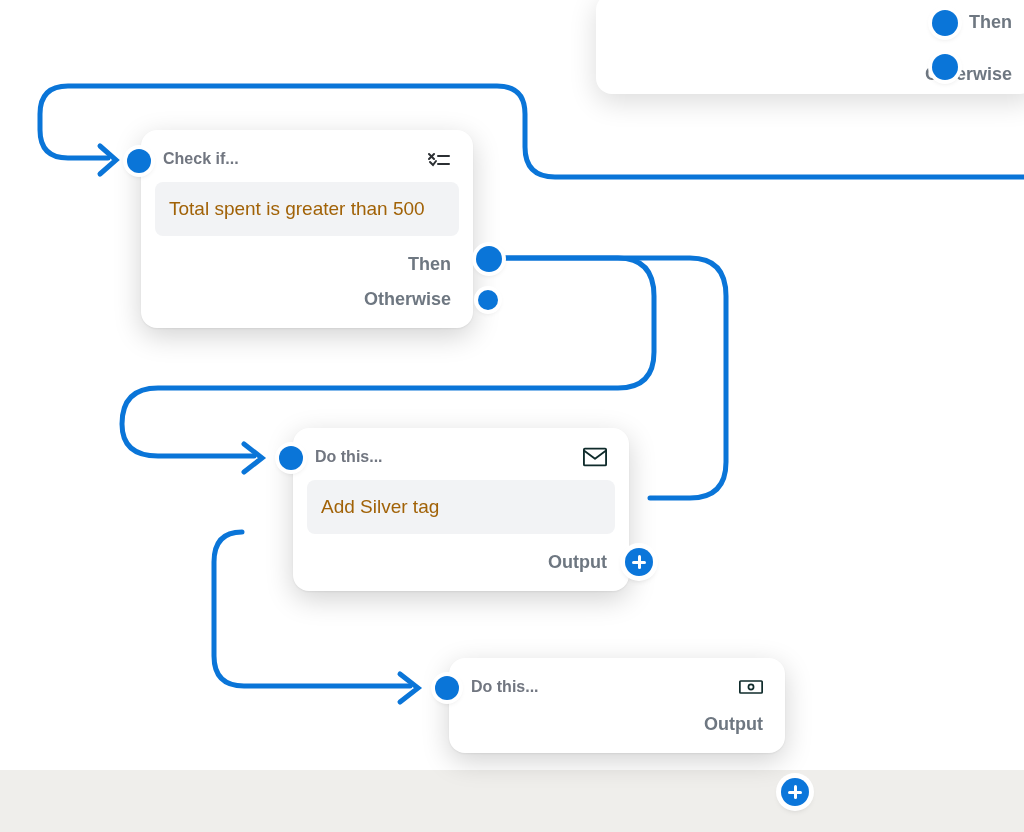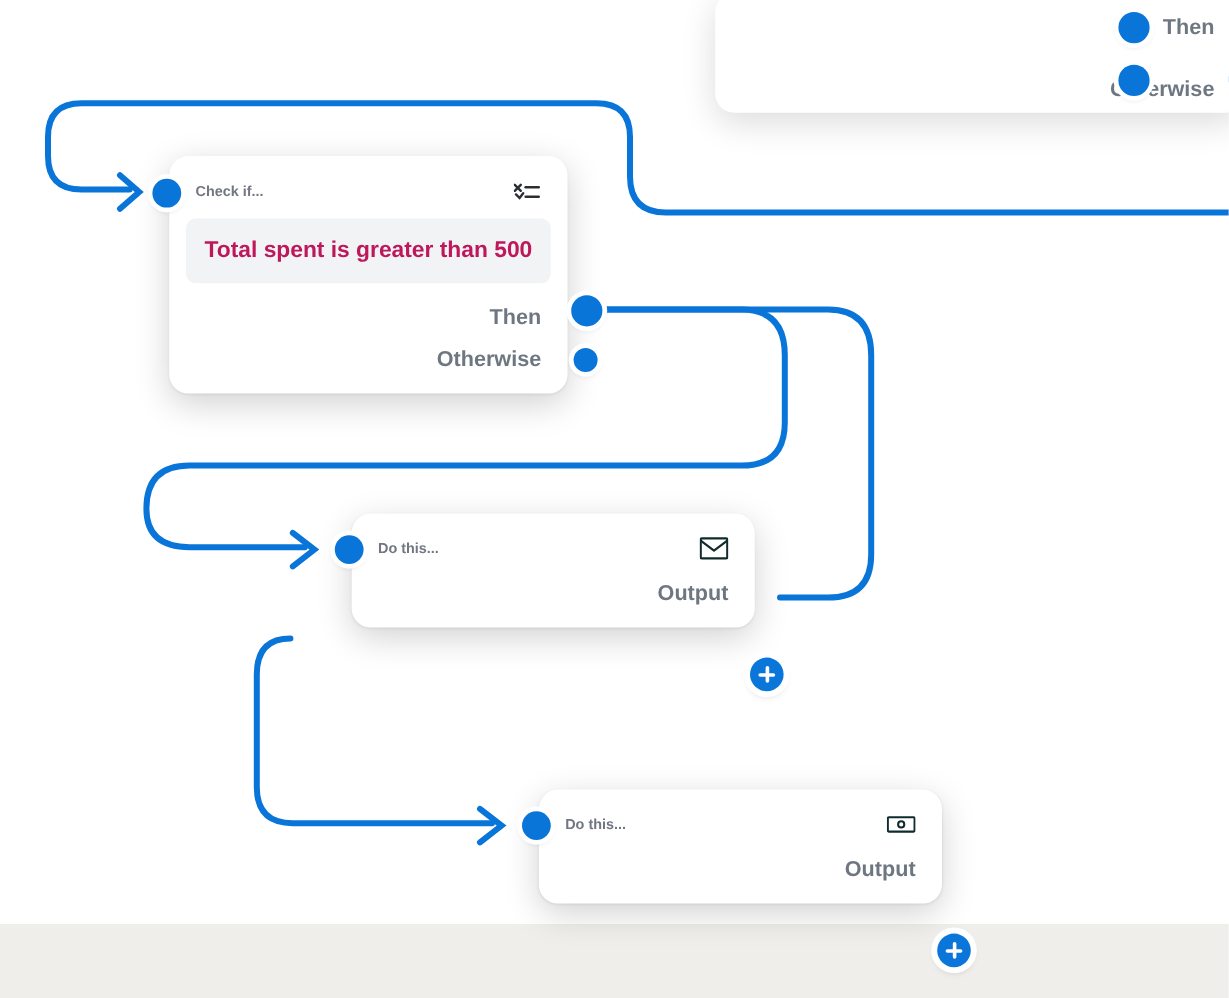--- a/index.html
+++ b/index.html
@@ -30,39 +30,38 @@
     box-shadow: 0 8px 28px rgba(0,0,0,0.18), 0 1px 2px rgba(0,0,0,0.06);
   }
   .card-top {
     display: flex;
     align-items: center;
     justify-content: space-between;
     padding: 18px 22px 12px 22px;
   }
   .card-header-label {
     color: #717680;
-    font-size: 12px;
+    font-size: 16px;
     font-weight: 600;
   }
   .card-header-icon {
     width: 24px;
     height: 22px;
     display: flex;
     align-items: center;
     justify-content: center;
   }
   .pill {
     margin: 0 14px 14px 14px;
     background: #f2f3f5;
     border-radius: 8px;
     padding: 16px 14px;
     font-size: 19px;
-    font-weight: 700;
-    color: #be185d;
-    text-align: center;
+    font-weight: 400;
+    color: #a16207;
   }
   .outrow {
     display: flex;
     justify-content: flex-end;
     align-items: center;
     padding: 4px 22px 10px 22px;
     color: #6e7781;
     font-size: 18px;
     font-weight: 700;
   }
@@ -194,20 +193,21 @@
   <div class="card" style="left:293px; top:428px; width:336px;">
     <div class="card-top">
       <span class="card-header-label">Do this...</span>
       <span class="card-header-icon">
         <svg width="26" height="20" viewBox="0 0 26 20" stroke="#0f2b2b" stroke-width="2" fill="none" stroke-linejoin="round">
           <rect x="1" y="1" width="24" height="18" rx="1"></rect>
           <path d="M1 3 L13 12 L25 3"></path>
         </svg>
       </span>
     </div>
+    <div class="pill">Add Silver tag</div>
     <div class="outrow">
         <span>Output</span>
       </div>
   </div>
   <div class="port-dot" style="left:279px; top:446px; width:24px; height:24px;"></div>
   <div class="addcircle" style="left:625px; top:548px;"></div>
 
   <div class="card" style="left:449px; top:658px; width:336px;">
     <div class="card-top">
       <span class="card-header-label">Do this...</span>

